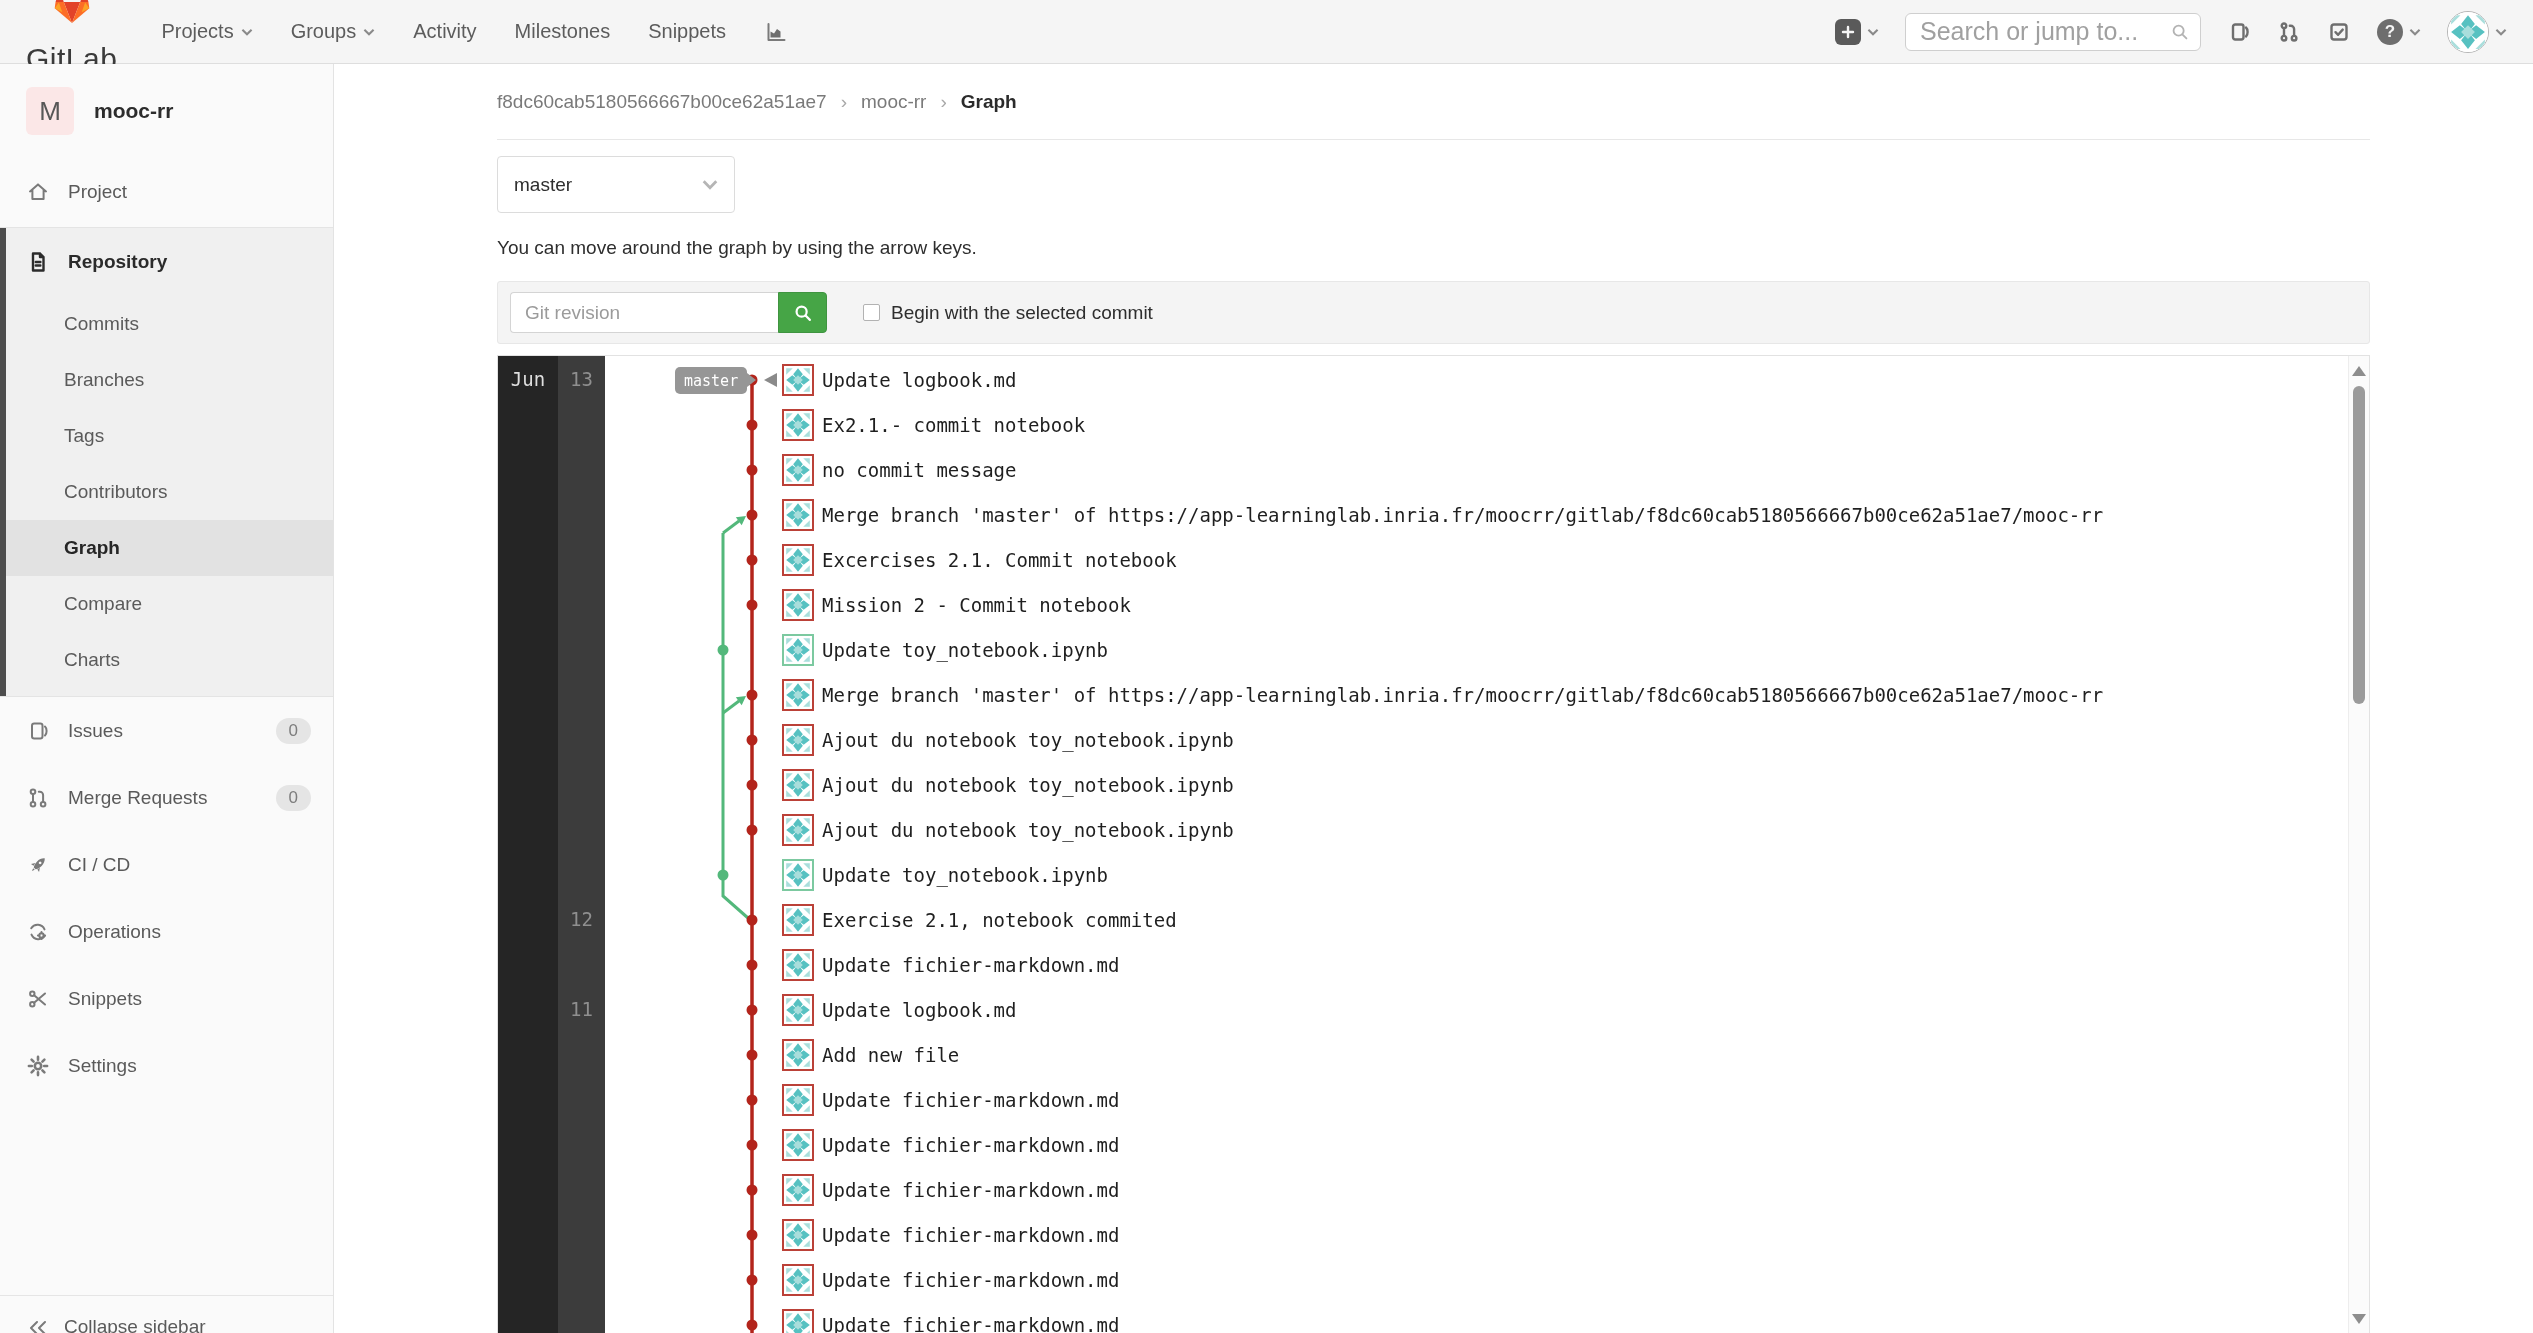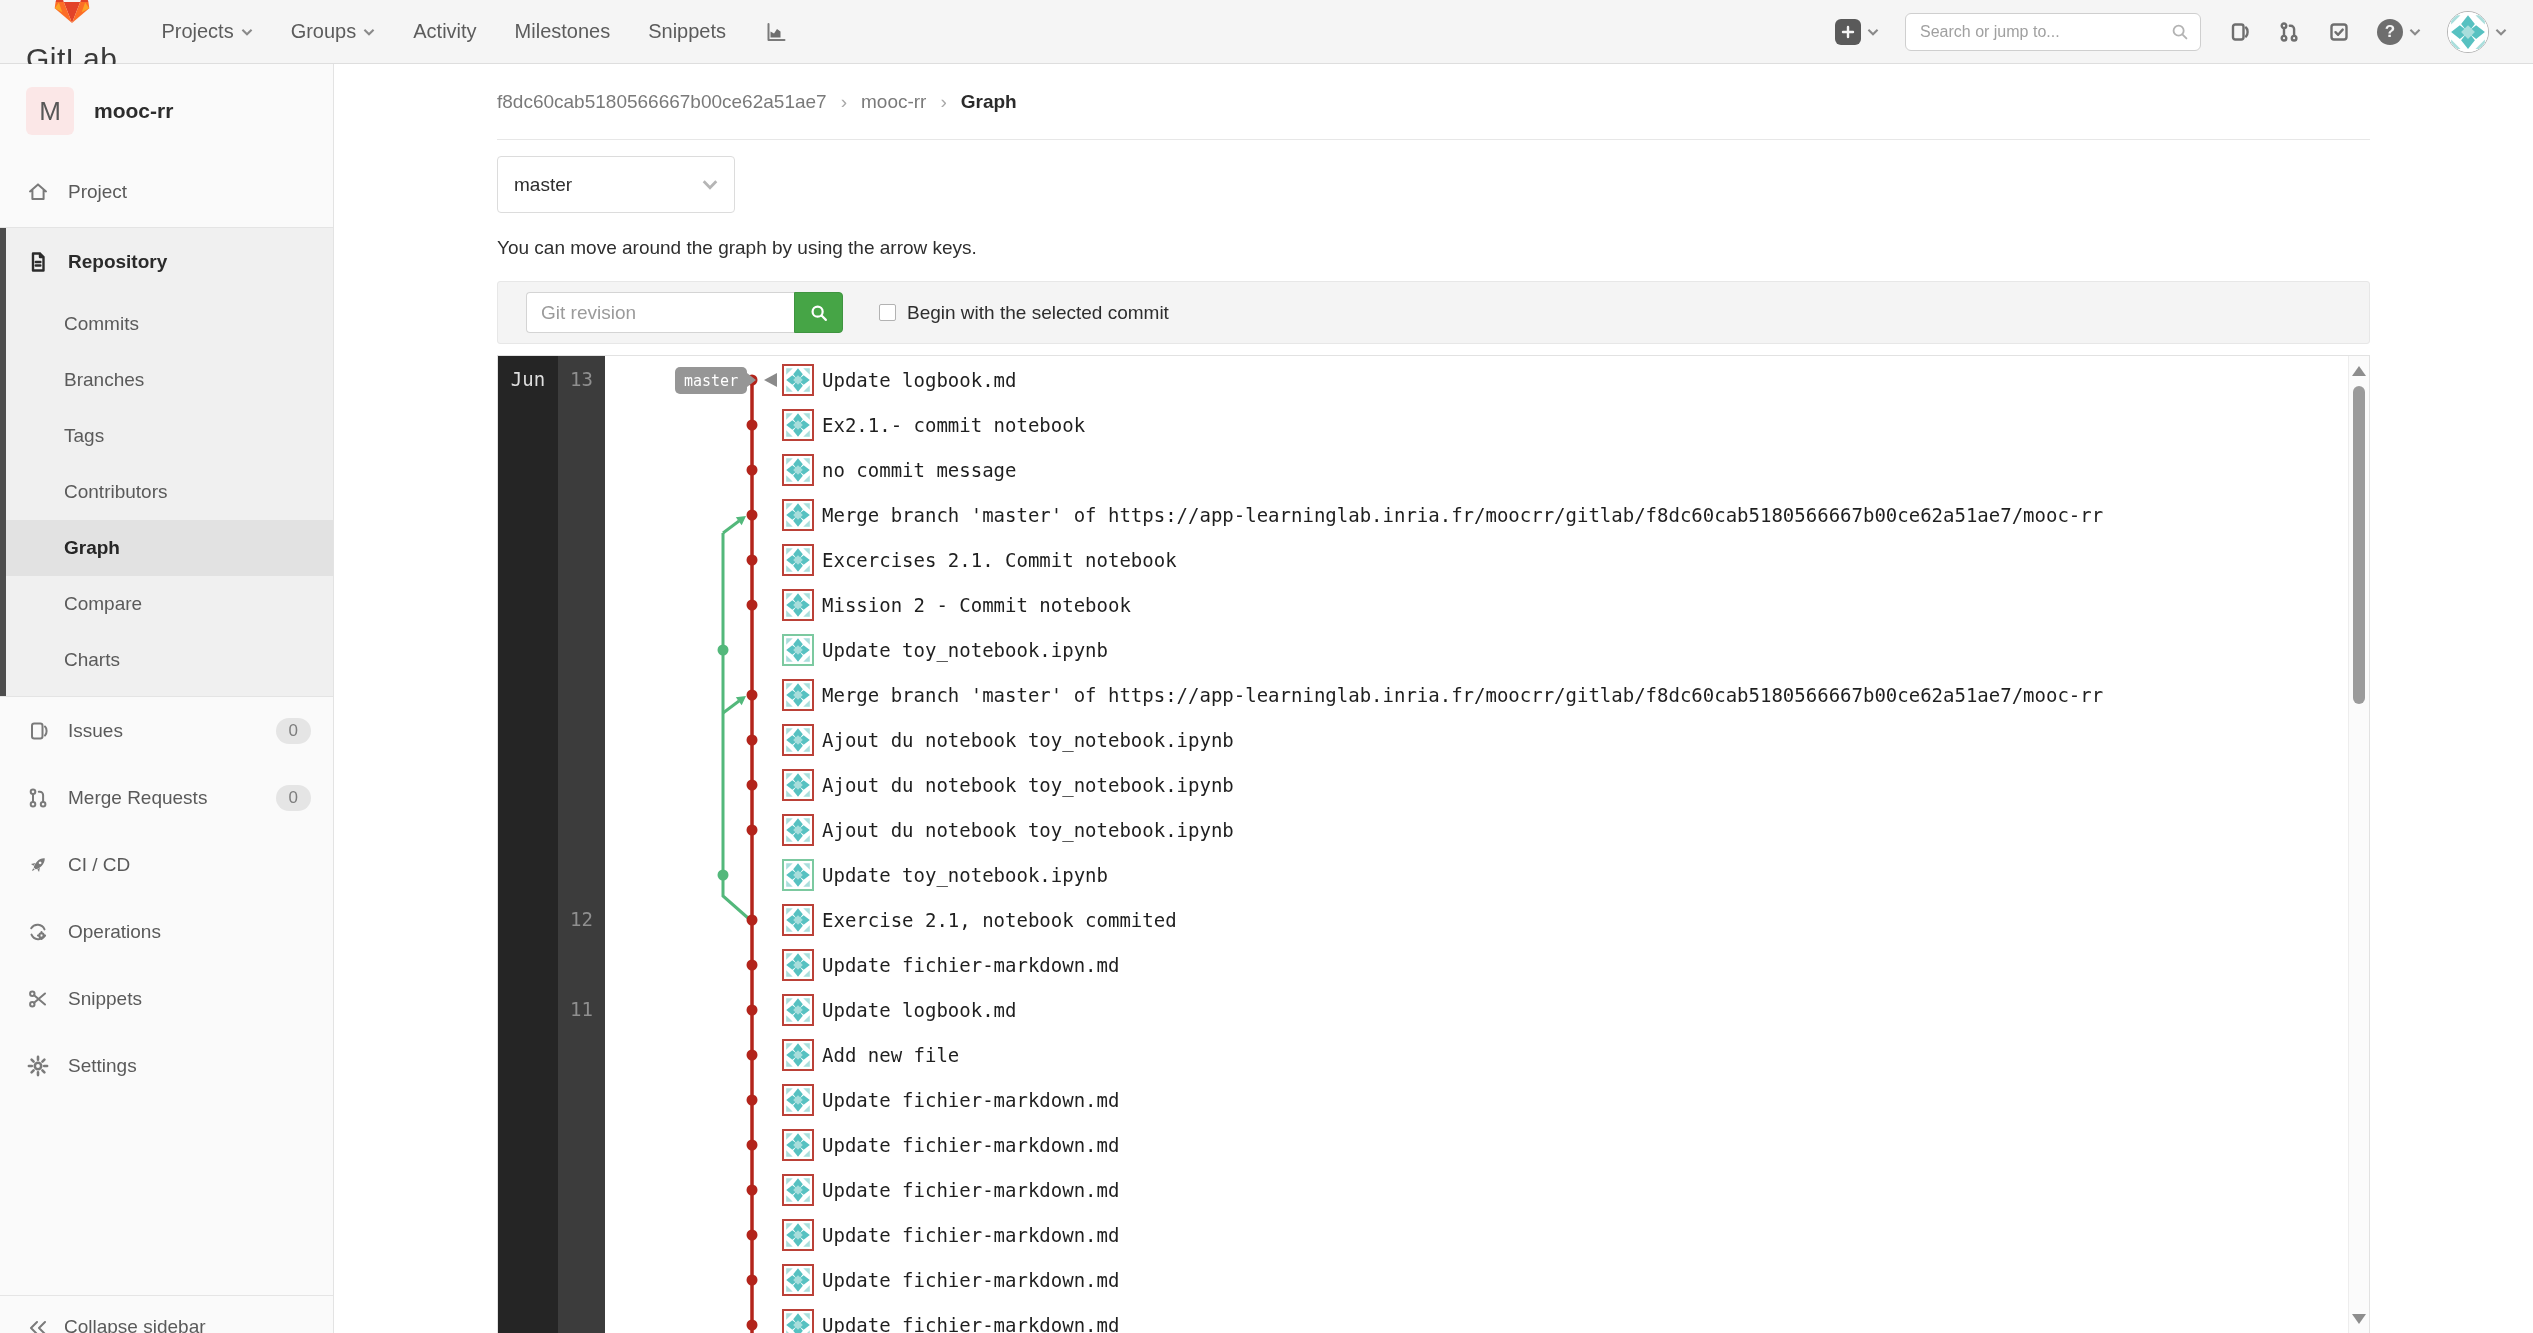--- a/index.html
+++ b/index.html
@@ -12,21 +12,21 @@
   .brand { display: flex; align-items: center; gap: 18px; cursor: pointer; flex-direction: column; }
   .brand-name { font-size: 30px; font-weight: 500; color: #3a3a3a; letter-spacing: .5px; }
   .nav-links { display: flex; align-items: center; gap: 38px; margin-left: 44px; }
   .nav-link { font-size: 20px; color: #5c5c5c; display: flex; align-items: center; gap: 7px; cursor: pointer; }
   .nav-right { margin-left: auto; display: flex; align-items: center; gap: 26px; }
   .plus-btn { display: flex; align-items: center; gap: 6px; cursor: pointer; }
   .plus-square { width: 26px; height: 26px; background: #5a5a5a; border-radius: 6px;
     display: flex; align-items: center; justify-content: center; }
   .nav-search { position: relative; }
   .nav-search input { width: 296px; height: 38px; border: 1px solid #cfcfcf; border-radius: 6px;
-    background: #fff; font-size: 16px; padding: 0 40px 0 14px; color: #444; outline: none;
+    background: #fff; font-size: 25px; padding: 0 40px 0 14px; color: #444; outline: none;
     font-family: "Liberation Sans", sans-serif; }
   .nav-search input::placeholder { color: #a0a0a0; }
   .nav-search .mag { position: absolute; right: 10px; top: 8px; opacity: .75; }
   .nav-ico { display: flex; align-items: center; gap: 6px; cursor: pointer; }
   .help-circle { width: 26px; height: 26px; border-radius: 50%; background: #6e6e6e; color: #f5f5f5;
     font-size: 17px; font-weight: bold; display: flex; align-items: center; justify-content: center; }
   .nav-avatar { width: 42px; height: 42px; border-radius: 50%; border: 1px solid #b5b5b5;
     overflow: hidden; background: #fff; display: flex; align-items: center; justify-content: center; }
 
   
@@ -64,21 +64,21 @@
   .breadcrumb .current { color: #2b2b2b; font-weight: bold; }
 
   .branch-select { margin-top: 16px; width: 238px; height: 57px; border: 1px solid #dcdcdc;
     border-radius: 4px; display: flex; align-items: center; padding: 0 16px; font-size: 19px;
     color: #2e2e2e; cursor: pointer; background: #fff; }
   .branch-select .chev { margin-left: auto; }
 
   .help-text { margin-top: 24px; font-size: 19px; color: #2e2e2e; }
 
   .search-bar { margin-top: 22px; height: 63px; background: #f4f4f4; border: 1px solid #e7e7e7;
-    border-radius: 3px; display: flex; align-items: center; padding: 0 28px; }
+    border-radius: 3px; display: flex; align-items: center; padding: 0 12px; }
   .rev-input { width: 268px; height: 41px; border: 1px solid #d4d4d4; border-right: none;
     border-radius: 4px 0 0 4px; font-size: 19px; padding: 0 14px; color: #444; outline: none;
     font-family: "Liberation Sans", sans-serif; }
   .rev-input::placeholder { color: #9b9b9b; }
   .rev-btn { width: 49px; height: 41px; background: #46a546; border: 1px solid #3f9440;
     border-radius: 0 4px 4px 0; display: flex; align-items: center; justify-content: center; cursor: pointer; }
   .begin-check { display: flex; align-items: center; margin-left: 36px; gap: 11px; }
   .checkbox { width: 17px; height: 17px; border: 1px solid #b2b2b2; border-radius: 2px; background: #fff; cursor: pointer; }
   .begin-lbl { font-size: 19px; color: #2e2e2e; }
 

